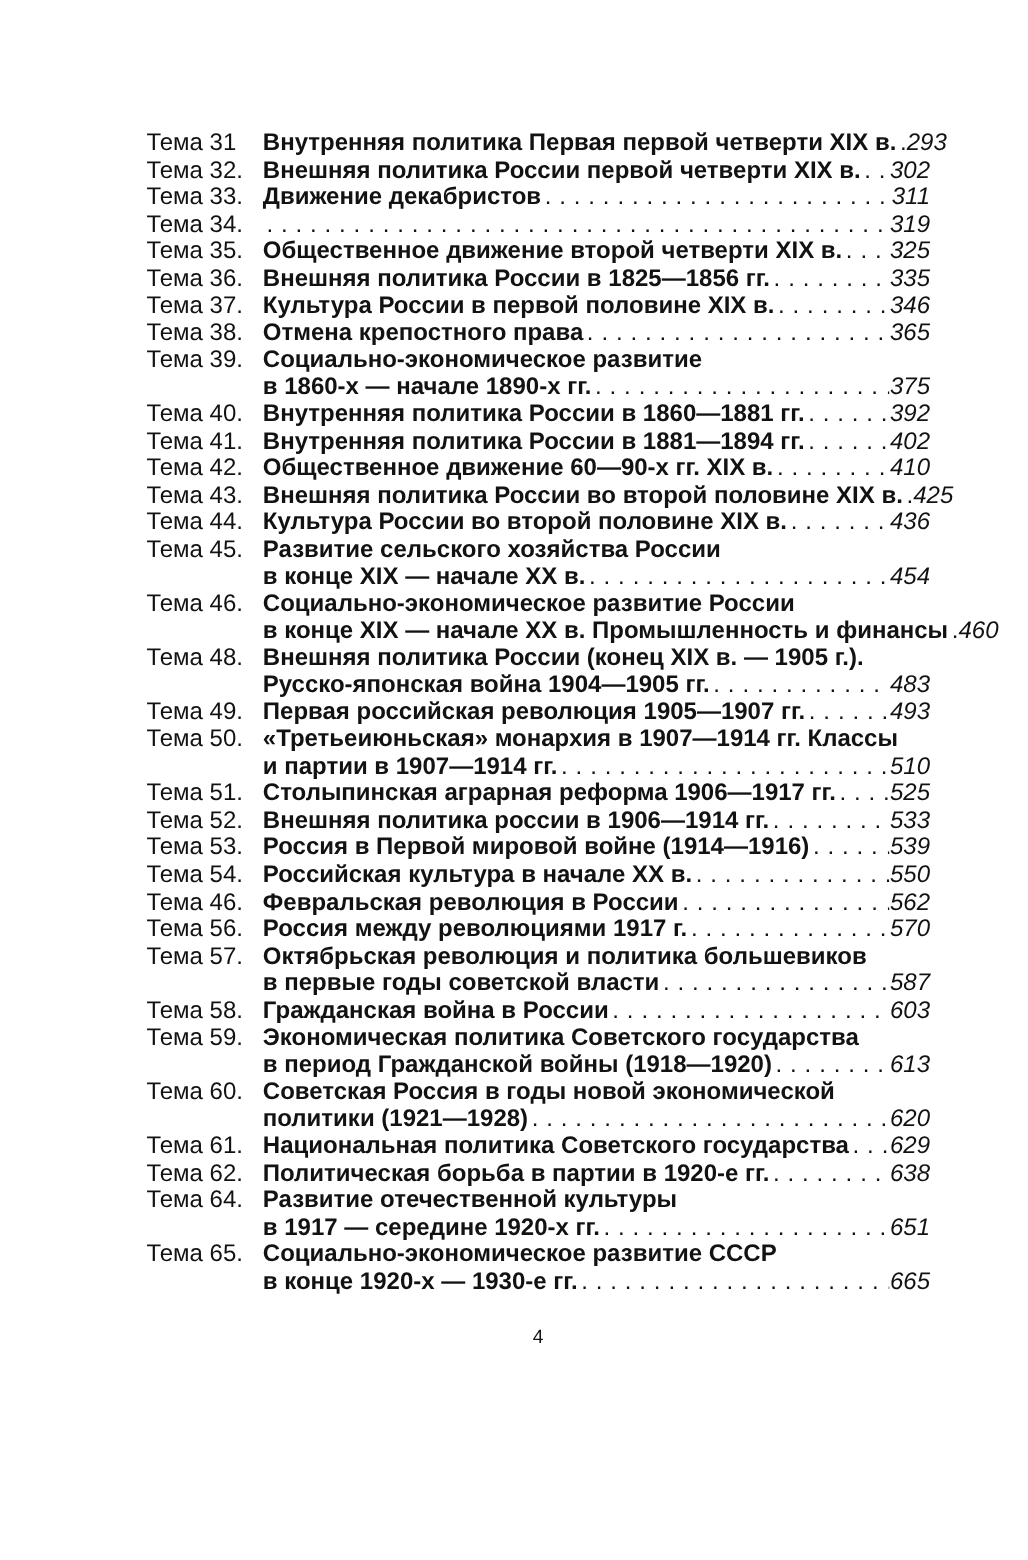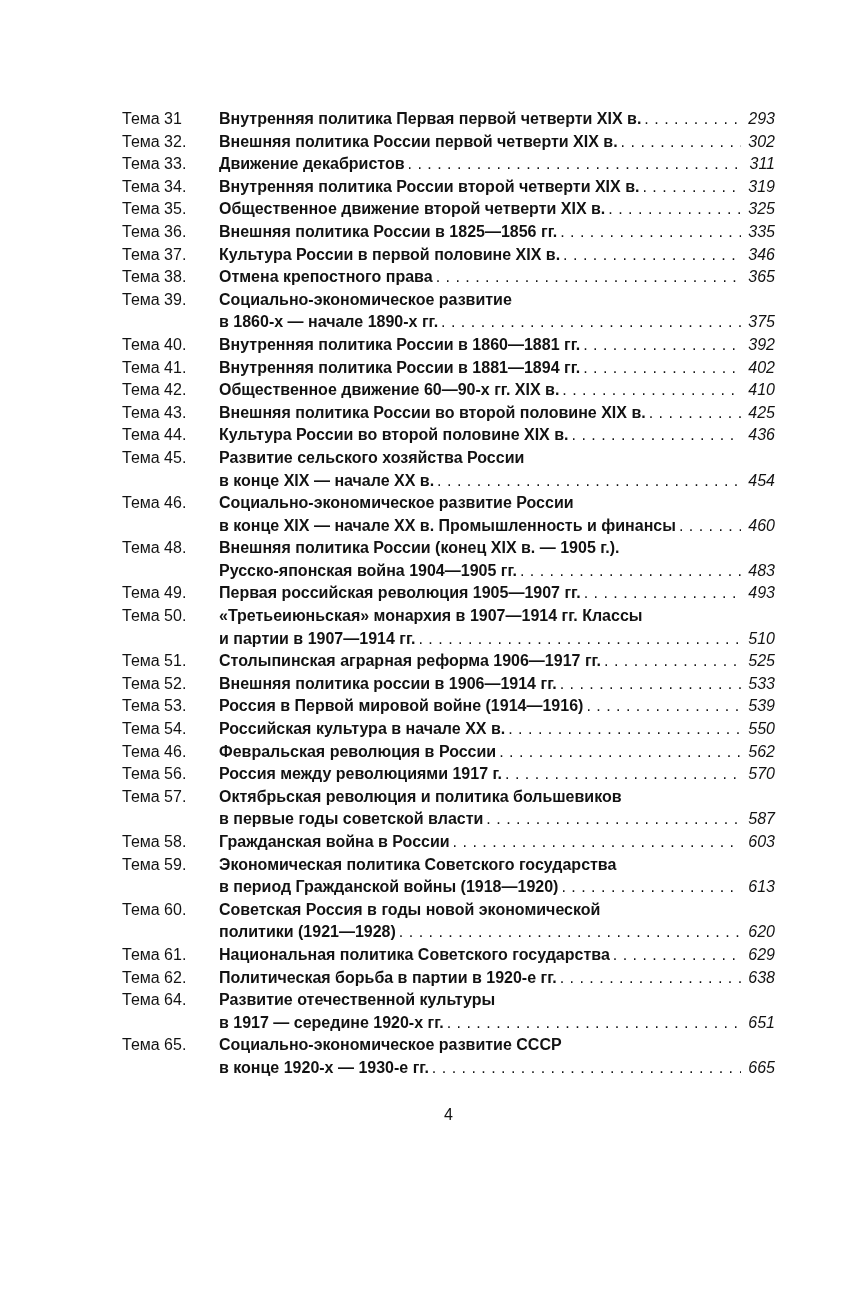--- a/index.html
+++ b/index.html
@@ -15,21 +15,21 @@
     width: 857px;
     height: 1300px;
     padding: 108px 82px 0 122px;
     background: #ffffff;
   }
   .toc-list { width: 100%; }
   .row {
     display: flex;
     align-items: flex-start;
     line-height: 22.6px;
-    font-size: 16px;
+    font-size: 20px;
     white-space: nowrap;
   }
   .label {
     flex: 0 0 97px;
     font-weight: normal;
   }
   .title {
     flex: 0 0 auto;
     font-weight: bold;
   }
@@ -77,21 +77,20 @@
         <span class="page">302</span>
       </div>
       <div class="row">
         <span class="label">Тема 33.</span>
         <span class="title">Движение декабристов</span>
         <span class="dots"></span>
         <span class="page">311</span>
       </div>
       <div class="row">
         <span class="label">Тема 34.</span>
-        <span class="title">Внутренняя политика России второй четверти XIX в.</span>
         <span class="dots"></span>
         <span class="page">319</span>
       </div>
       <div class="row">
         <span class="label">Тема 35.</span>
         <span class="title">Общественное движение второй четверти XIX в.</span>
         <span class="dots"></span>
         <span class="page">325</span>
       </div>
       <div class="row">

